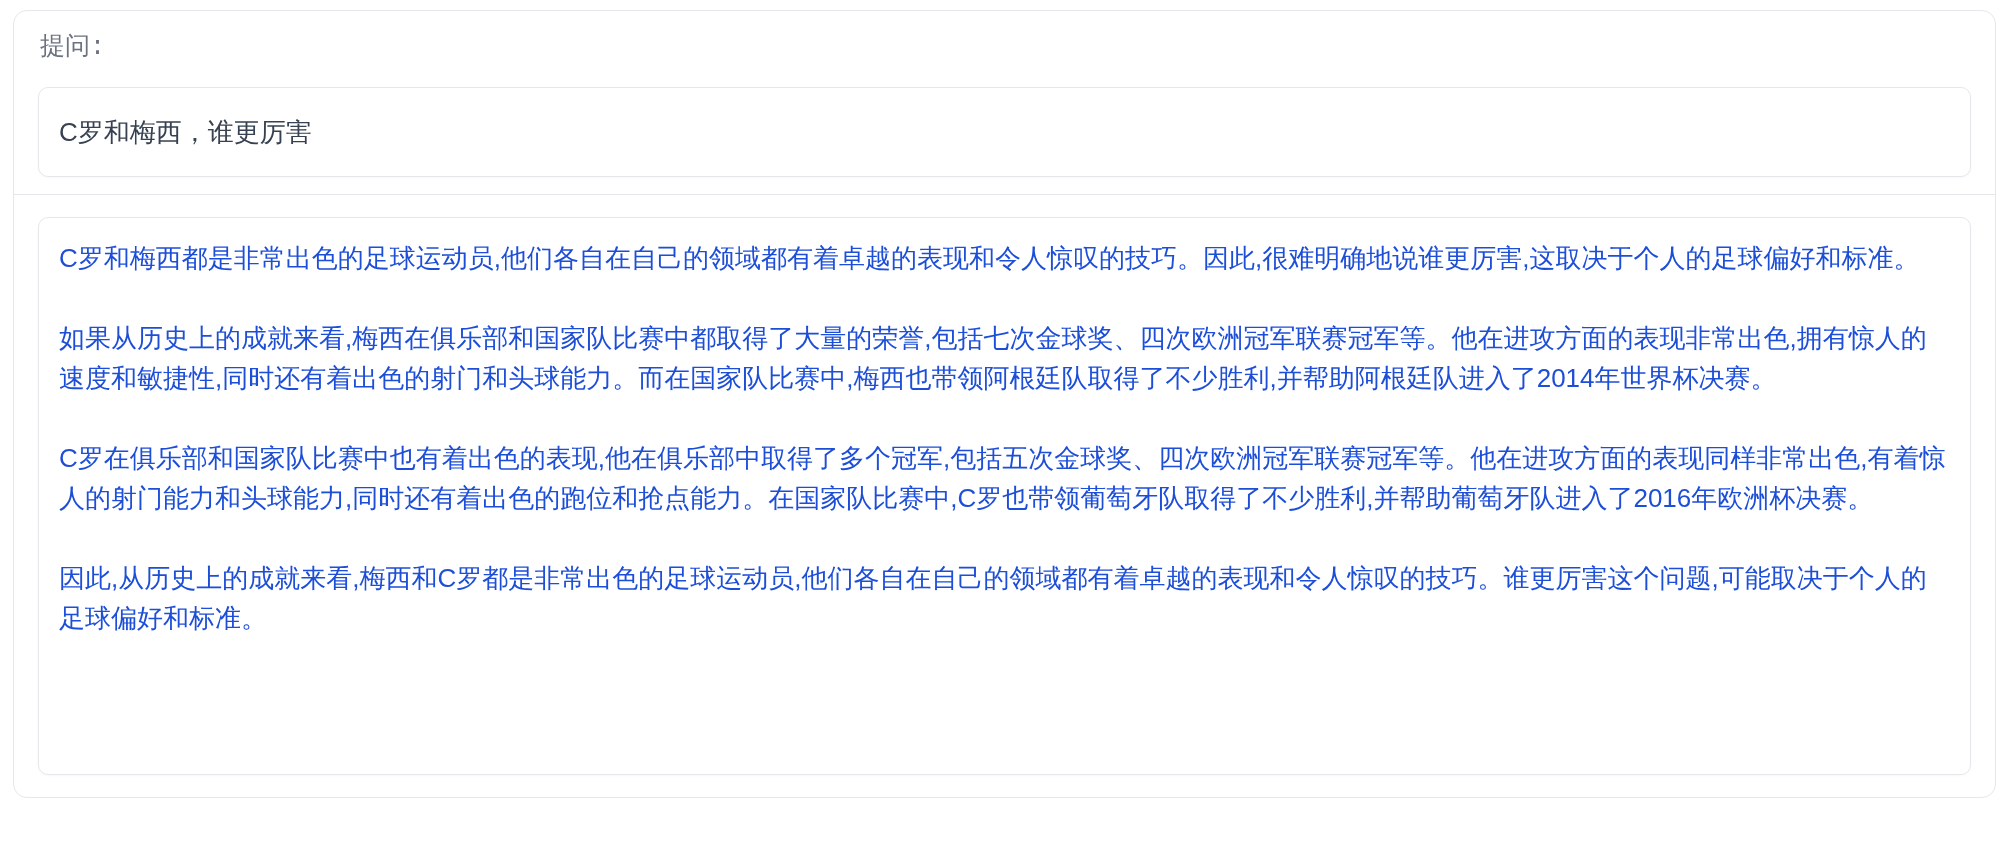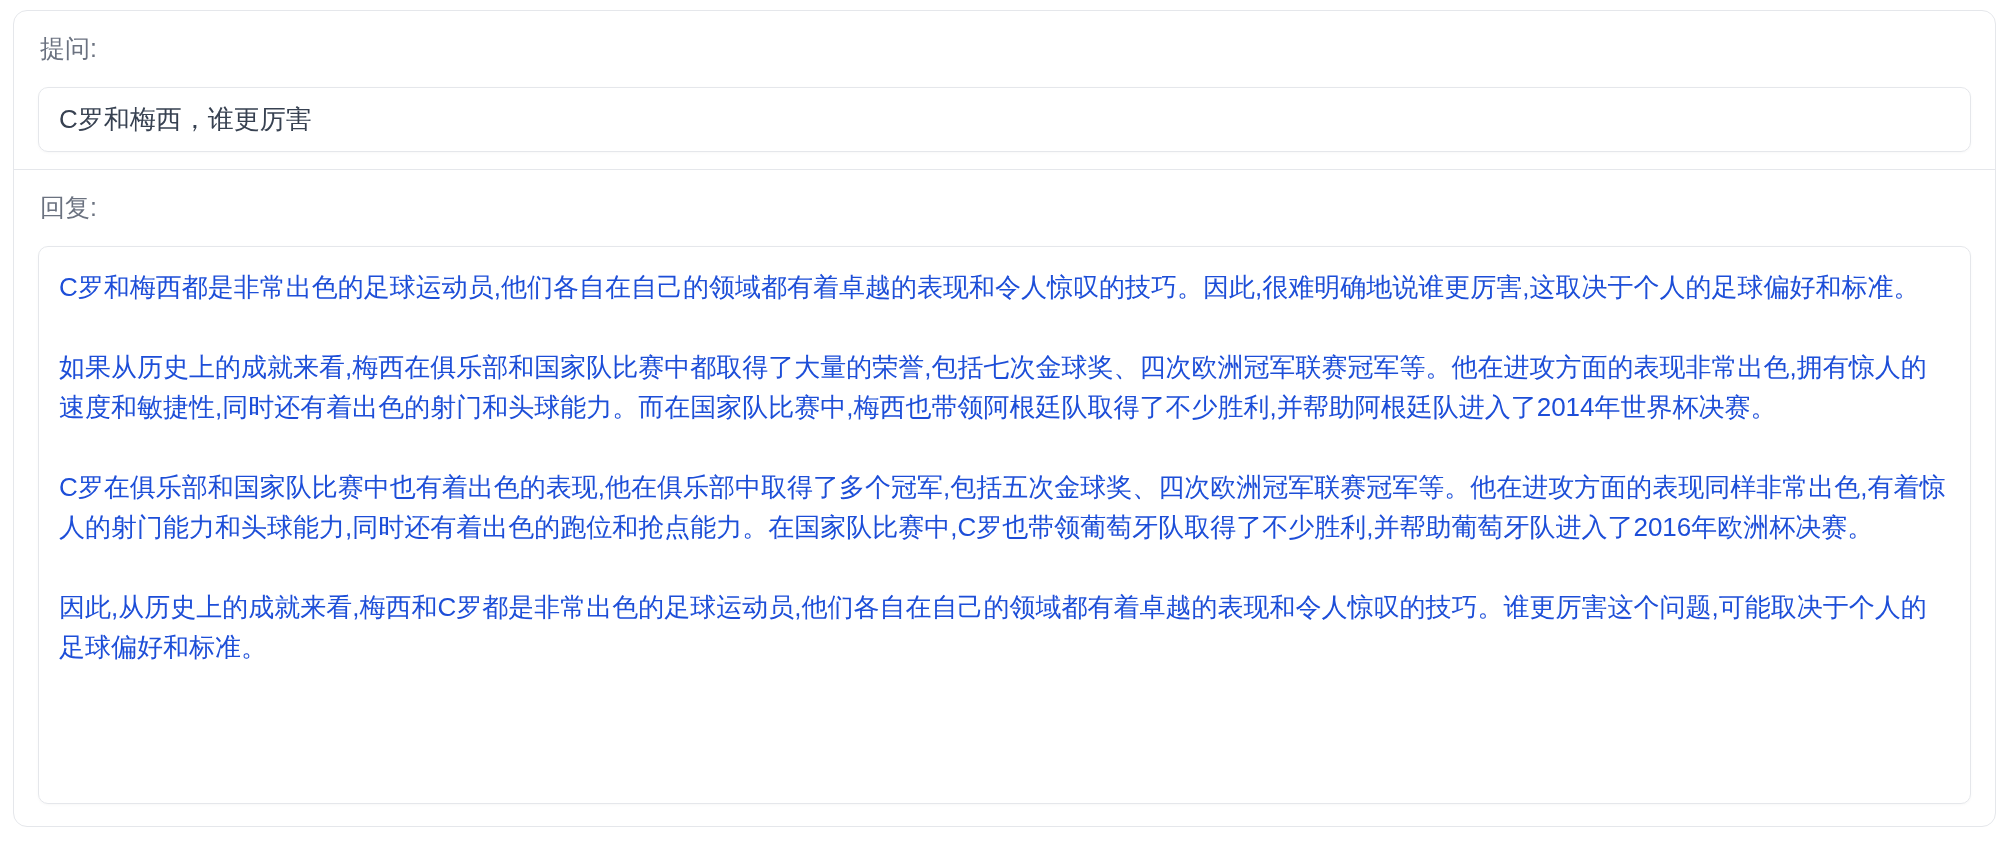--- a/index.html
+++ b/index.html
@@ -29,26 +29,27 @@
     border-top: 1px solid #e5e7eb;
     padding-bottom: 22px;
   }
   .field-label {
     display: block;
     color: #6b7280;
     font-size: 25px;
     line-height: 30px;
     margin: 0 0 24px 2px;
     font-weight: 400;
+    font-family: Liberation Mono, monospace;
   }
   .question-input {
     display: block;
     width: 100%;
     box-sizing: border-box;
-    height: 65px;
+    height: 90px;
     padding: 0 20px;
     font-size: 26px;
     color: #374151;
     background: #ffffff;
     border: 1px solid #e5e7eb;
     border-radius: 10px;
     box-shadow: 0 1px 3px rgba(0,0,0,0.03);
     outline: none;
     font-family: inherit;
   }
@@ -73,21 +74,20 @@
 
 <div class="page">
   <div class="panel">
 
     <section class="block">
       <label class="field-label">提问:</label>
       <input class="question-input" type="text" value="C罗和梅西，谁更厉害" style="">
     </section>
 
     <section class="block">
-      <label class="field-label">回复:</label>
       <div class="reply-box">C罗和梅西都是非常出色的足球运动员,他们各自在自己的领域都有着卓越的表现和令人惊叹的技巧。因此,很难明确地说谁更厉害,这取决于个人的足球偏好和标准。
 
 如果从历史上的成就来看,梅西在俱乐部和国家队比赛中都取得了大量的荣誉,包括七次金球奖、四次欧洲冠军联赛冠军等。他在进攻方面的表现非常出色,拥有惊人的速度和敏捷性,同时还有着出色的射门和头球能力。而在国家队比赛中,梅西也带领阿根廷队取得了不少胜利,并帮助阿根廷队进入了2014年世界杯决赛。
 
 C罗在俱乐部和国家队比赛中也有着出色的表现,他在俱乐部中取得了多个冠军,包括五次金球奖、四次欧洲冠军联赛冠军等。他在进攻方面的表现同样非常出色,有着惊人的射门能力和头球能力,同时还有着出色的跑位和抢点能力。在国家队比赛中,C罗也带领葡萄牙队取得了不少胜利,并帮助葡萄牙队进入了2016年欧洲杯决赛。
 
 因此,从历史上的成就来看,梅西和C罗都是非常出色的足球运动员,他们各自在自己的领域都有着卓越的表现和令人惊叹的技巧。谁更厉害这个问题,可能取决于个人的足球偏好和标准。</div>
     </section>
 
   </div>

